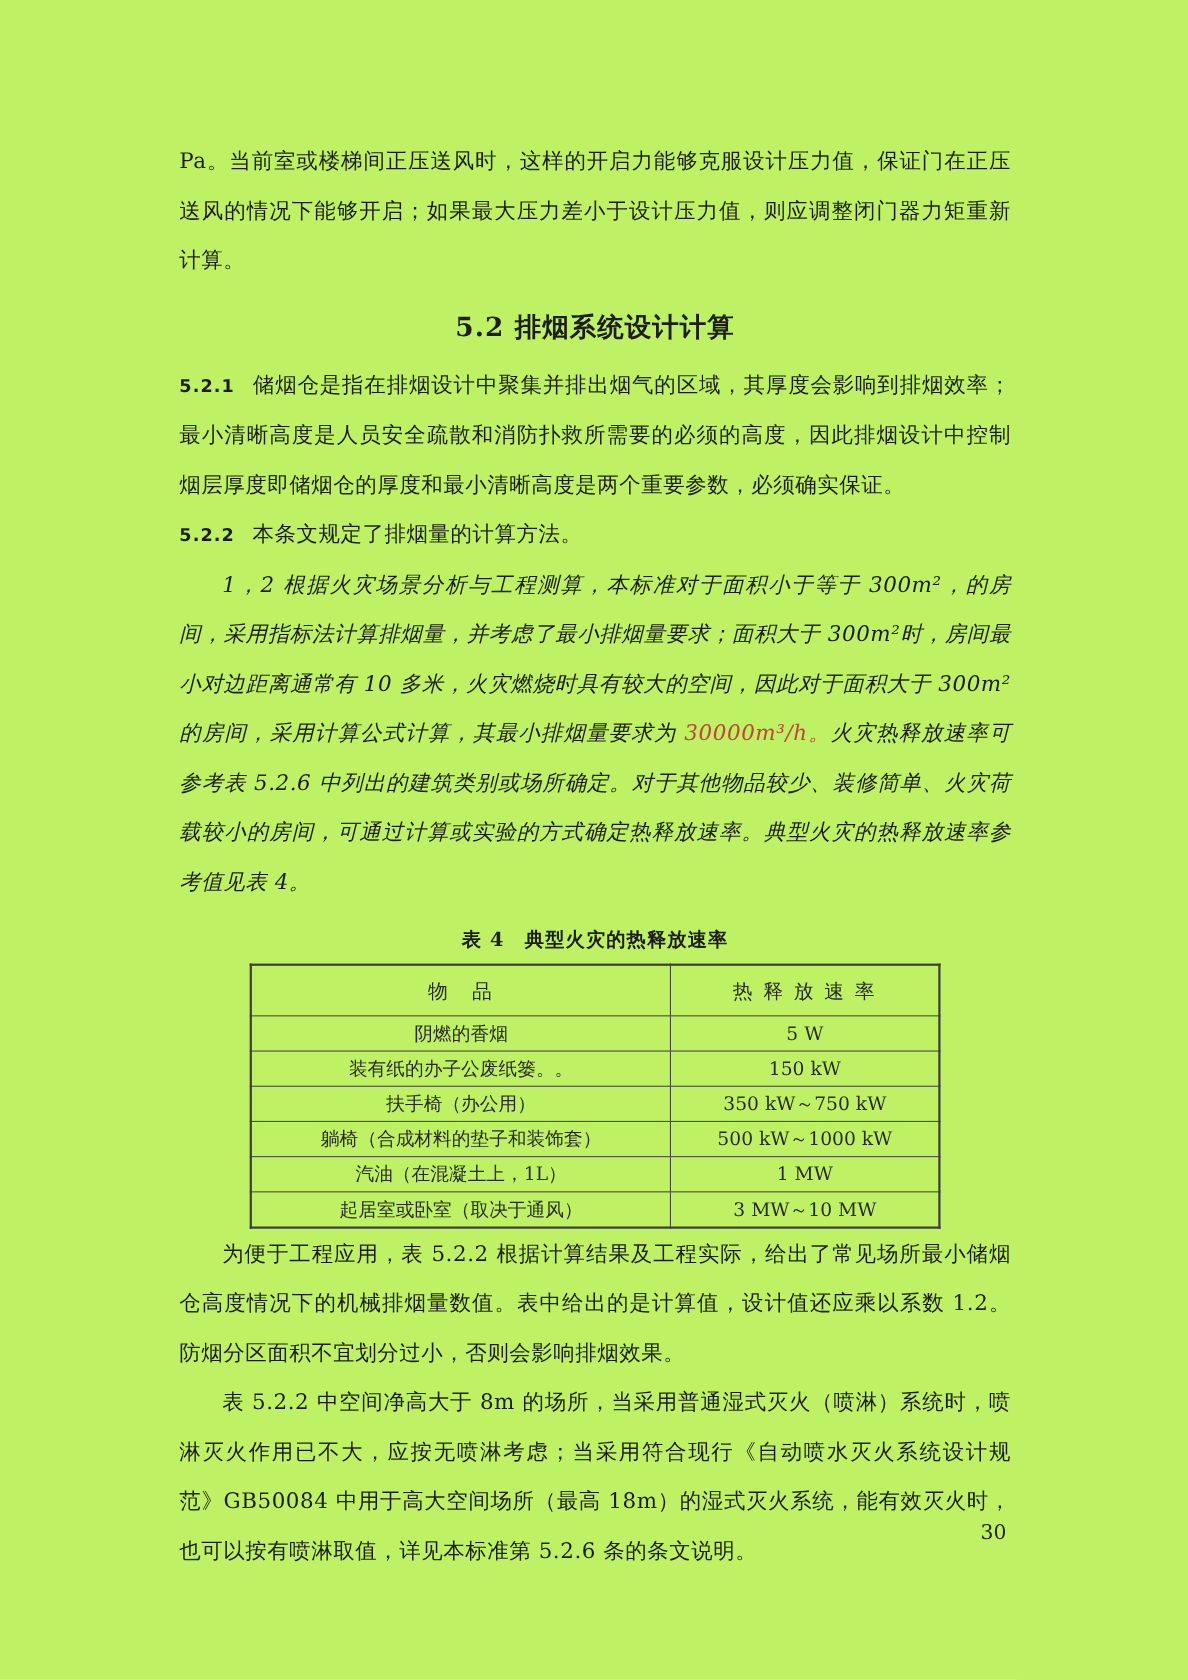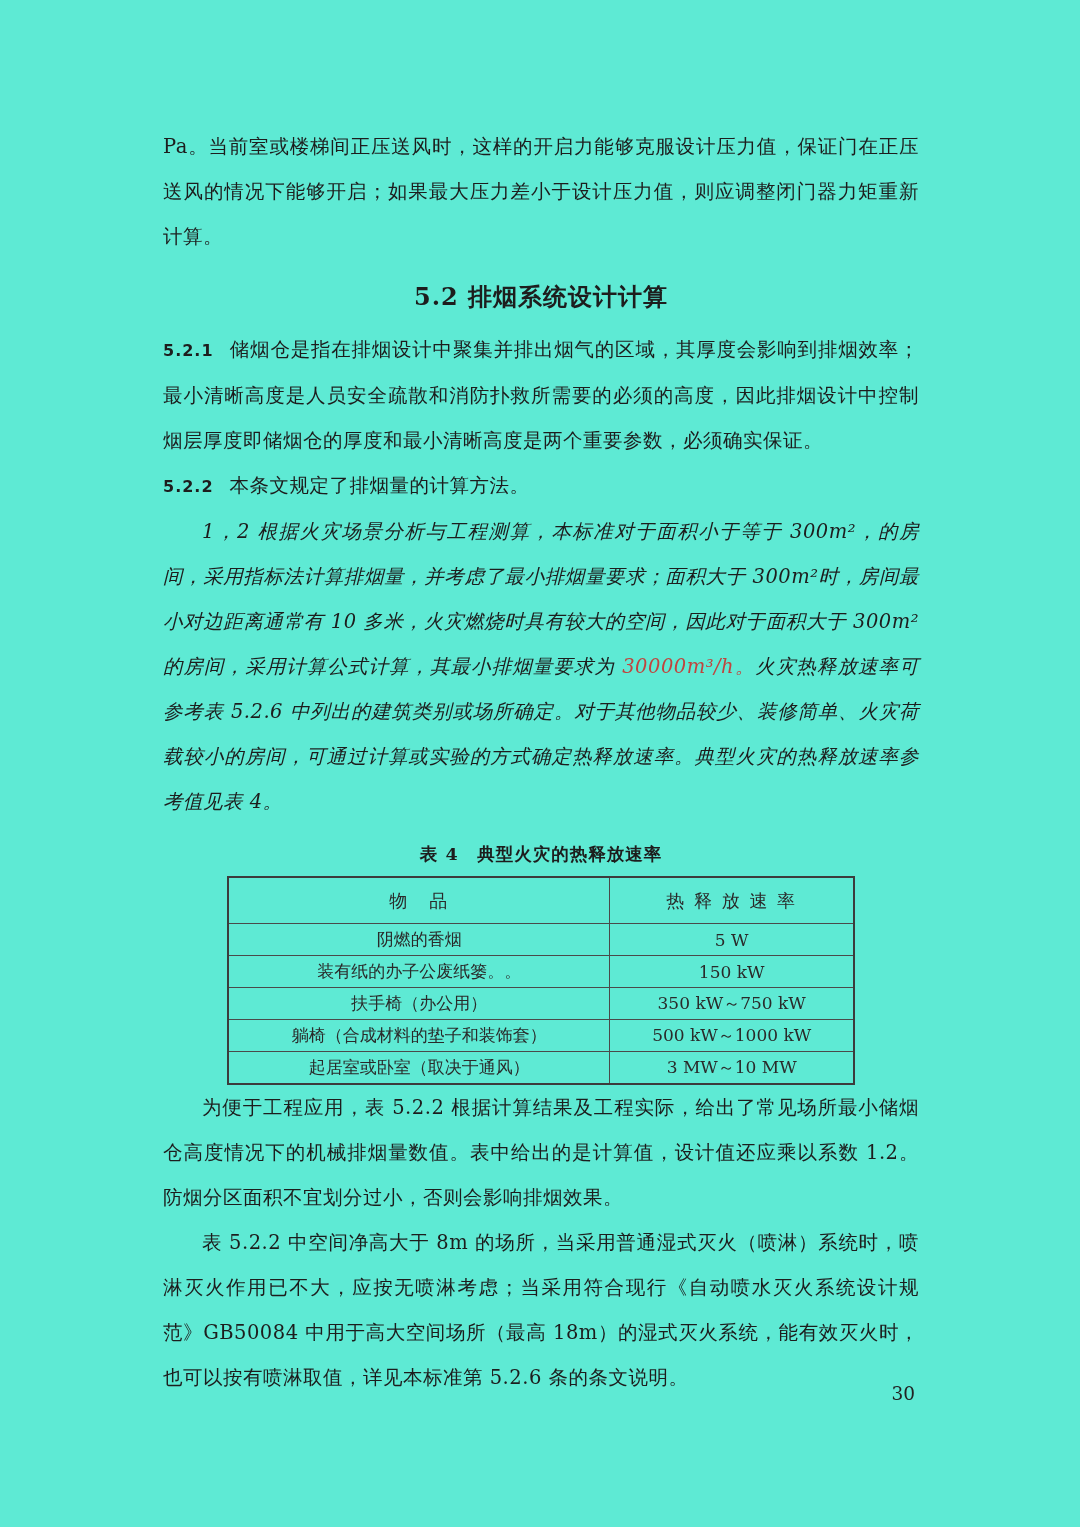--- a/index.html
+++ b/index.html
@@ -6,21 +6,21 @@
   html, body {
     margin: 0;
     padding: 0;
     background: #e8e8e8;
   }
   .page {
     position: relative;
     width: 1080px;
     height: 1527px;
     margin: 0 auto;
-    background: #5eead4;
+    background: #bef264;
     font-family: "DejaVu Serif", "Liberation Serif", serif;
     color: #1d1d1d;
     overflow: hidden;
   }
   .content {
     position: absolute;
     left: 163px;
     top: 124px;
     width: 756px;
   }
@@ -138,20 +138,24 @@
           </tr>
           <tr>
             <td>扶手椅（办公用）</td>
             <td>350 kW～750 kW</td>
           </tr>
           <tr>
             <td>躺椅（合成材料的垫子和装饰套）</td>
             <td>500 kW～1000 kW</td>
           </tr>
           <tr>
+            <td>汽油（在混凝土上，1L）</td>
+            <td>1 MW</td>
+          </tr>
+          <tr>
             <td>起居室或卧室（取决于通风）</td>
             <td>3 MW～10 MW</td>
           </tr>
         </tbody>
     </table>
 
     <p class="body-text indent after-table">为便于工程应用，表 5.2.2 根据计算结果及工程实际，给出了常见场所最小储烟仓高度情况下的机械排烟量数值。表中给出的是计算值，设计值还应乘以系数 1.2。防烟分区面积不宜划分过小，否则会影响排烟效果。</p>
 
     <p class="body-text indent">表 5.2.2 中空间净高大于 8m 的场所，当采用普通湿式灭火（喷淋）系统时，喷淋灭火作用已不大，应按无喷淋考虑；当采用符合现行《自动喷水灭火系统设计规范》GB50084 中用于高大空间场所（最高 18m）的湿式灭火系统，能有效灭火时，也可以按有喷淋取值，详见本标准第 5.2.6 条的条文说明。</p>
 

